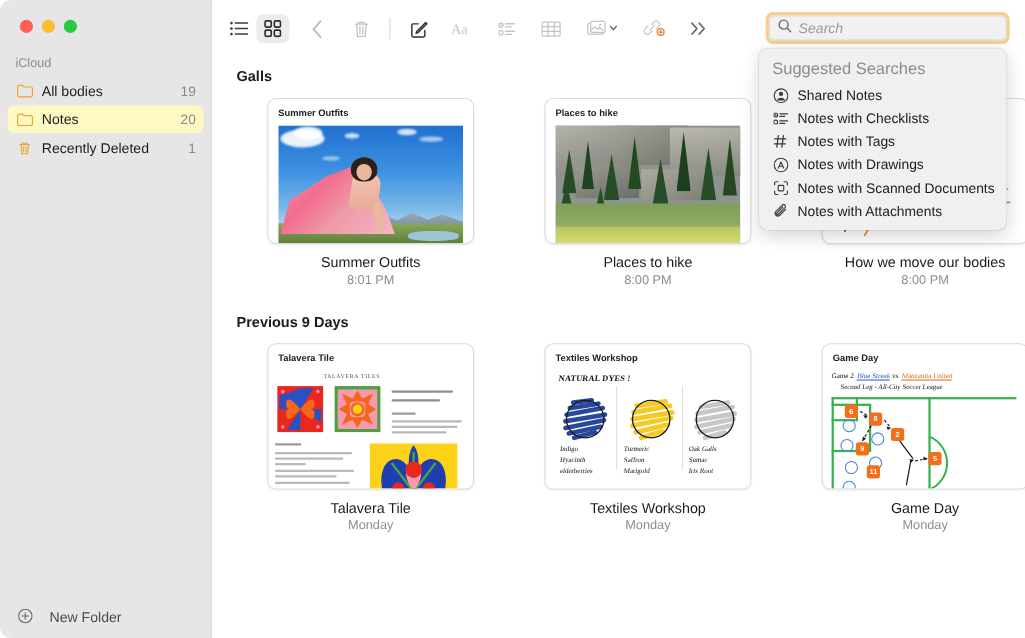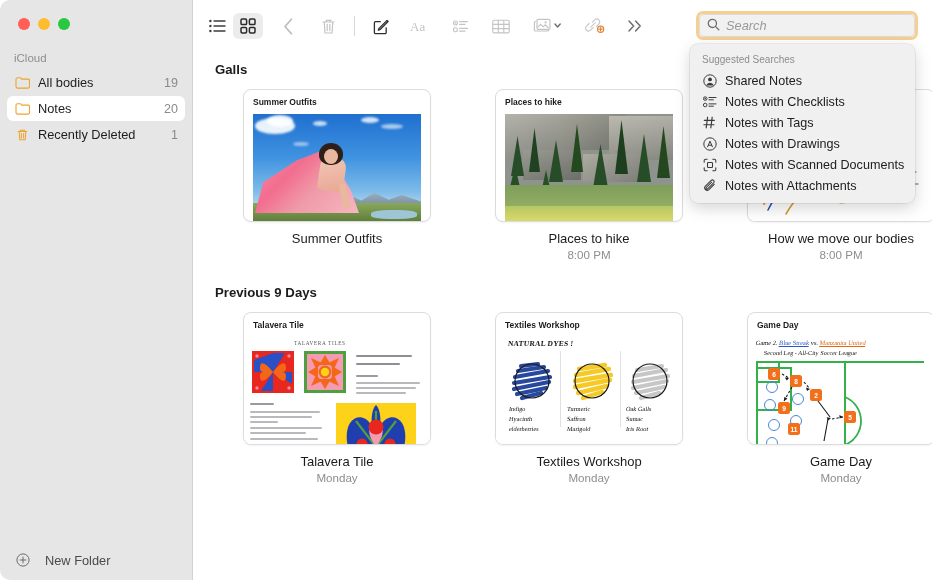--- a/index.html
+++ b/index.html
@@ -40,21 +40,21 @@
     font-size: 11.5px; color: #8e8e8e;
     padding: 22px 0 6px 14px; font-weight: 400;
   }
   .side-list { padding: 0 7px; }
   .side-row {
     display: flex; align-items: center;
     height: 25px; padding: 0 7px 0 7px;
     border-radius: 6px; cursor: default;
     margin-bottom: 1px;
   }
-  .side-row.selected { background: #ffffff; }
+  .side-row.selected { background: #fef9c3; }
   .side-icon {
     width: 17px; height: 17px; margin-right: 7px;
     flex: 0 0 17px; display: flex; align-items: center; justify-content: center;
   }
   .side-label {
     font-size: 12.8px; color: #1d1d1f; flex: 1 1 auto;
     white-space: nowrap; overflow: hidden;
   }
   .side-count { font-size: 12.5px; color: #8a8a8a; }
 
@@ -111,21 +111,21 @@
   .dropdown {
     position: absolute; right: 17px; top: 44px;
     width: 225px;
     background: #f0f0f0;
     border-radius: 8px;
     box-shadow: 0 5px 16px rgba(0,0,0,0.17), 0 0 0 0.5px rgba(0,0,0,0.12);
     padding: 6px 0 7px 0;
     z-index: 40;
   }
   .dd-header {
-    font-size: 10px; color: #8c8c8c;
+    font-size: 15px; color: #8c8c8c;
     padding: 4px 0 5px 12px;
   }
   .dd-row {
     display: flex; align-items: center;
     height: 21px; padding-left: 12px; gap: 8px;
     cursor: default;
   }
   .dd-icon {
     width: 15px; height: 15px; flex: 0 0 15px;
     display: flex; align-items: center; justify-content: center;
@@ -506,20 +506,21 @@
                 <div class="water"></div>
                 <div class="dress"></div>
                 <div class="torso"></div>
                 <div class="arm"></div>
                 <div class="hair"></div>
                 <div class="face"></div>
               </div>
             </div>
           </div>
           <div class="card-label">Summer Outfits</div>
+          <div class="card-time">8:01 PM</div>
         </div>
 
         <div class="card-slot">
           <div class="card">
             <div class="card-head">Places to hike</div>
             <div class="card-body">
               <div class="photo">
                 <div class="hike-bg"></div>
                 <div class="rock" style="left:0;top:0;width:70px;height:46px;"></div>
                 <div class="rock" style="left:54px;top:-2px;width:66px;height:38px;background:linear-gradient(150deg,#a7a59b,#6f736c);"></div>

